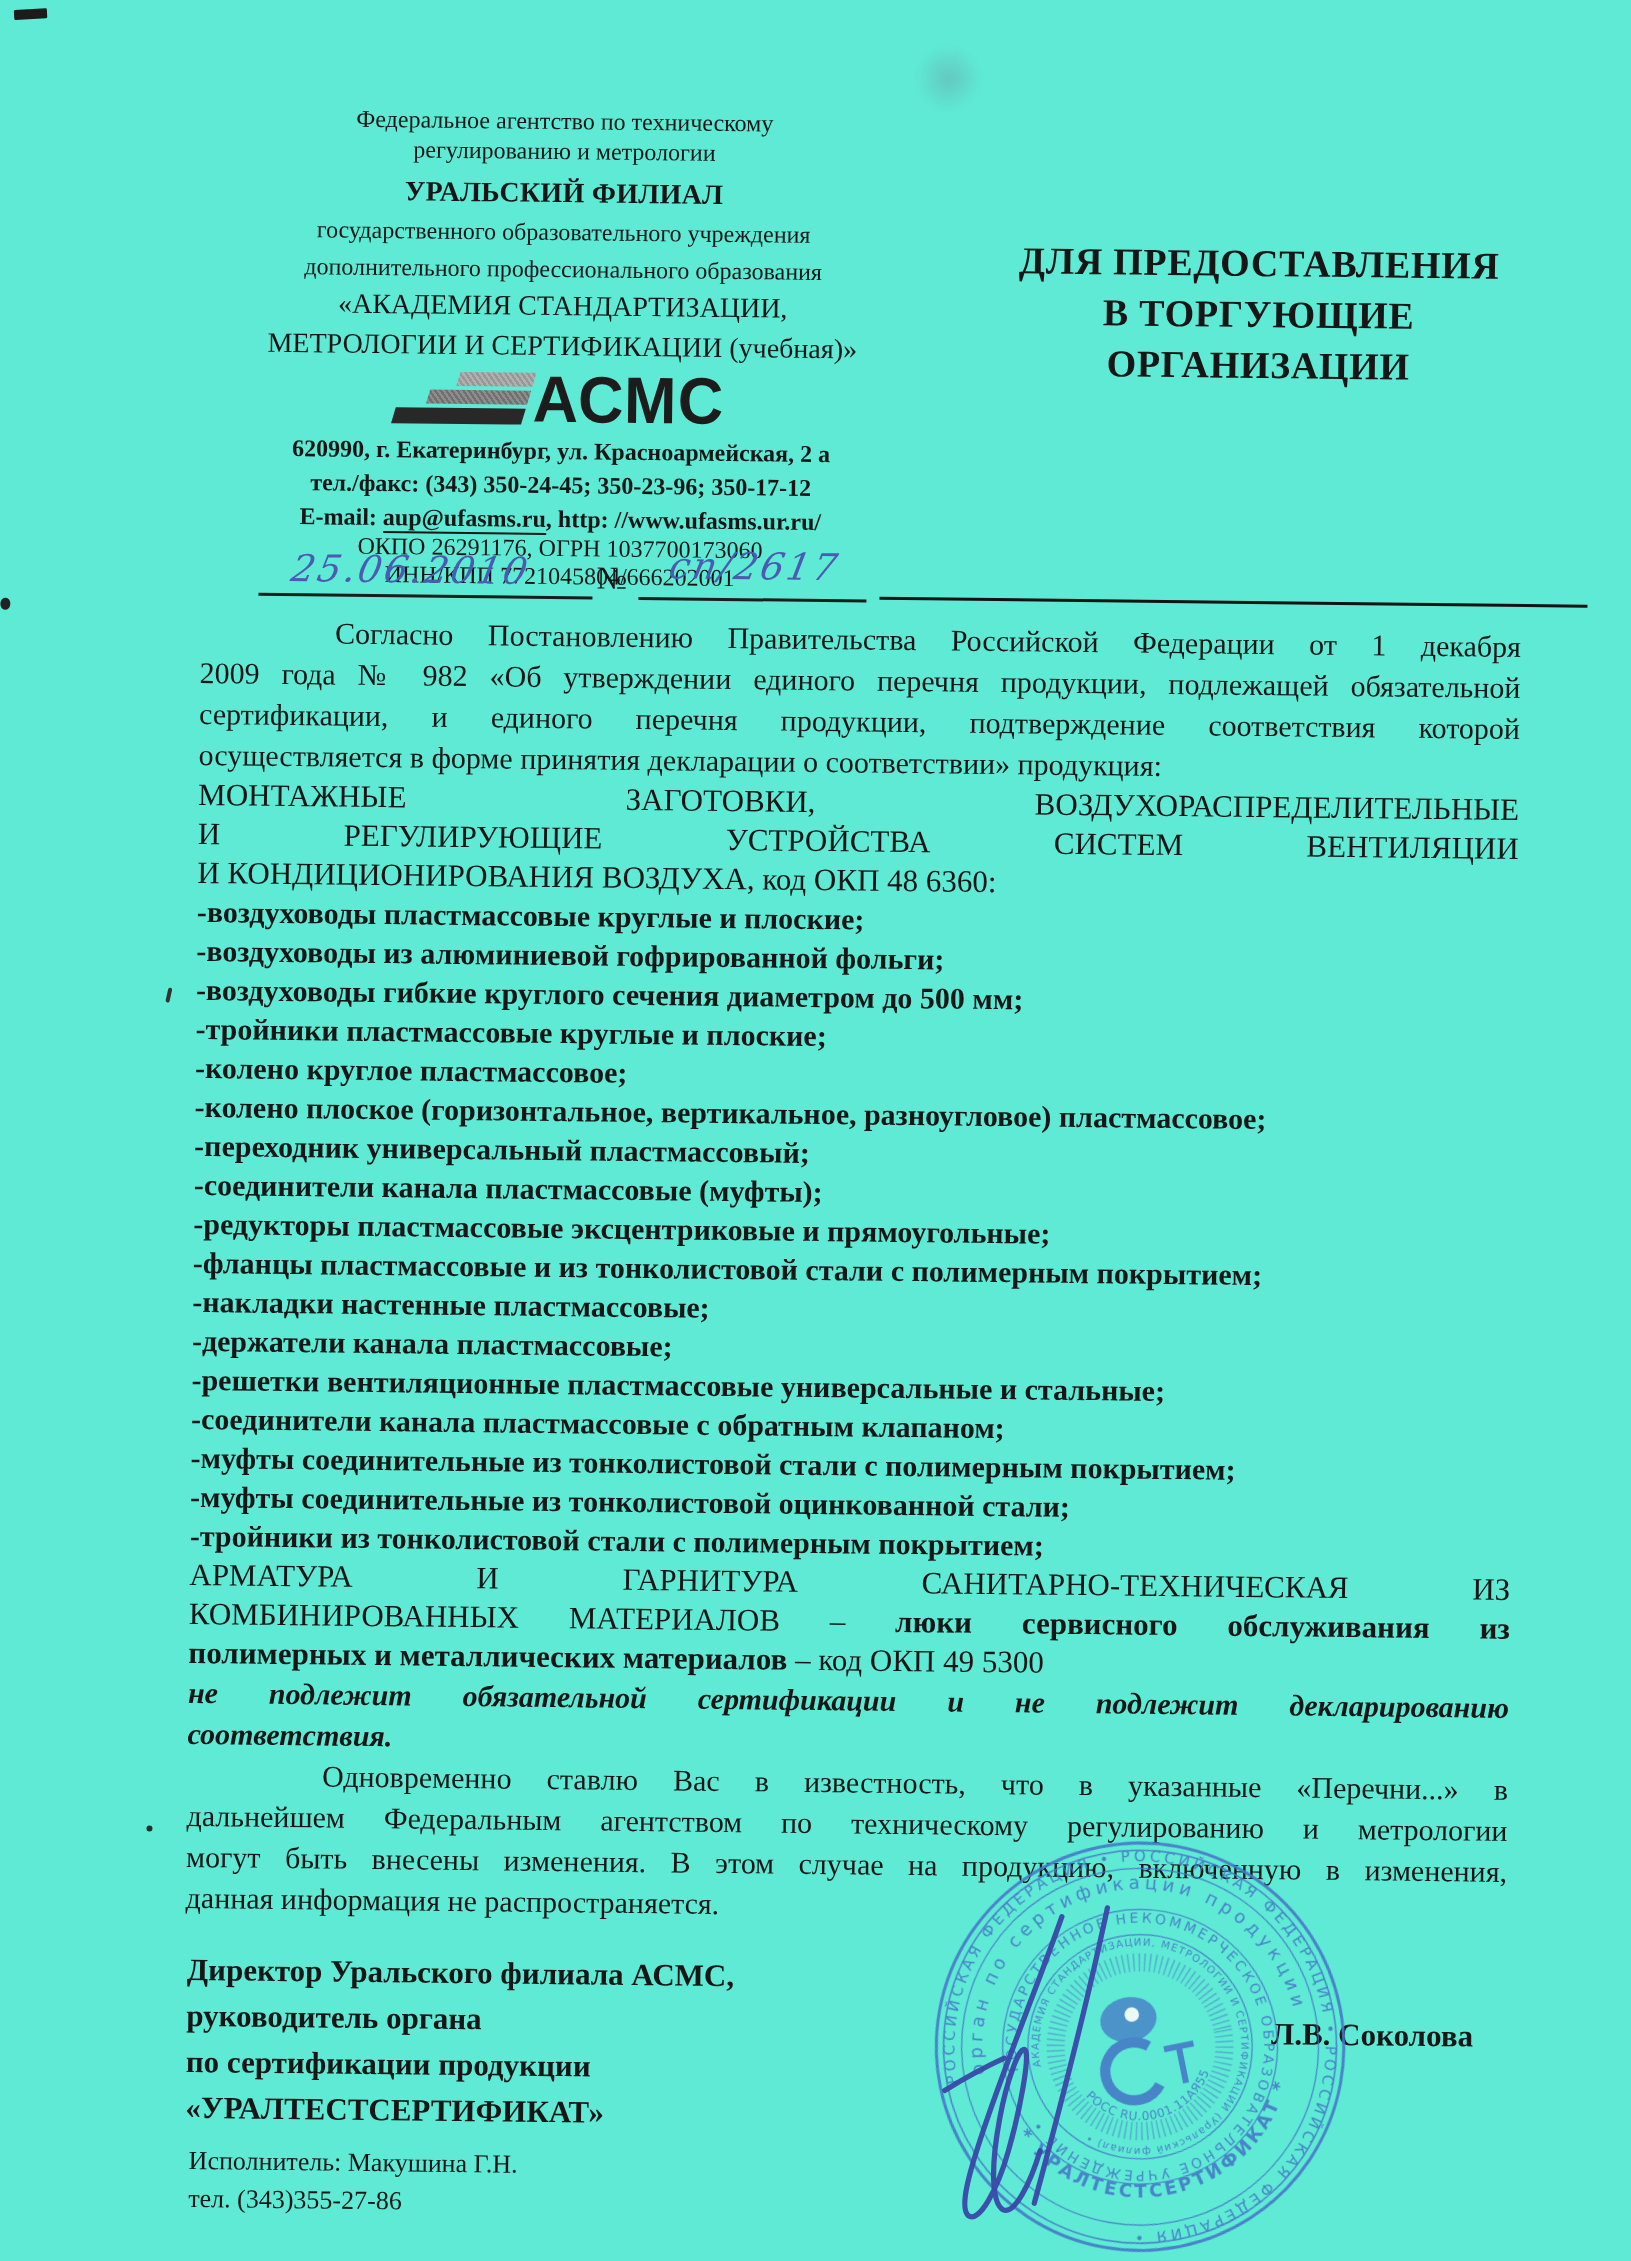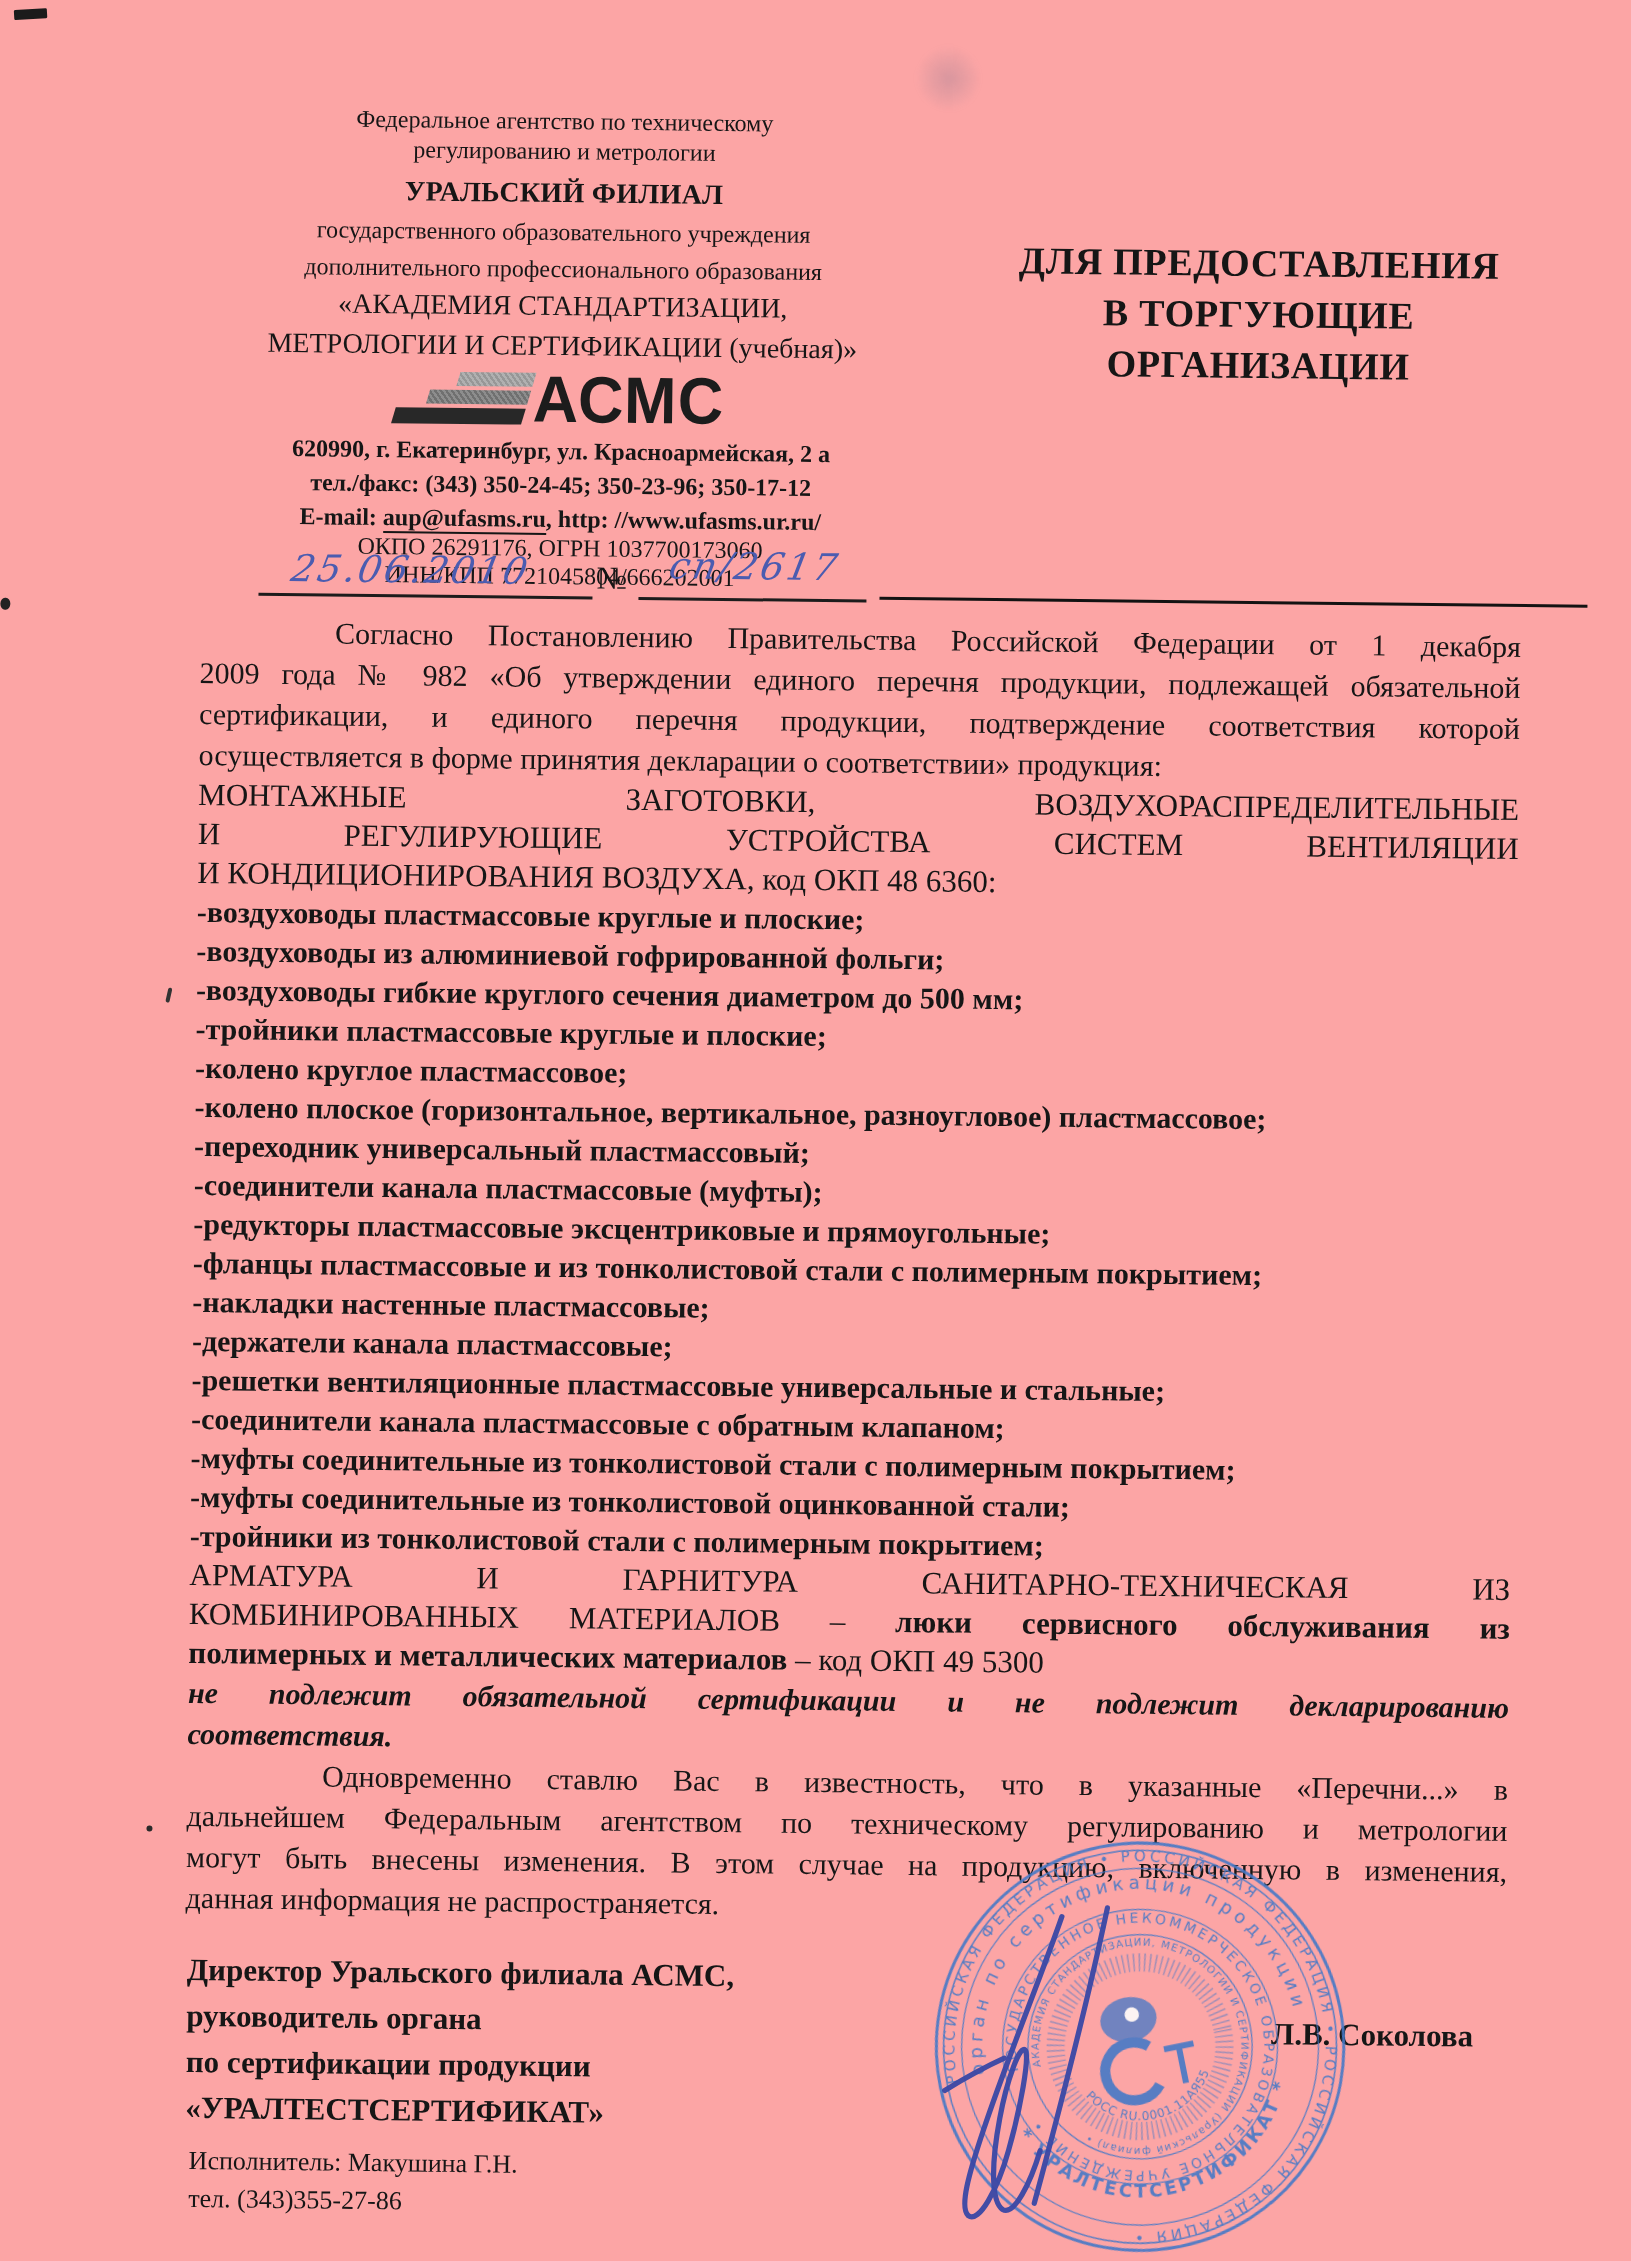--- a/index.html
+++ b/index.html
@@ -1,16 +1,16 @@
 <!DOCTYPE html>
 <html style="font-size:10.5px"><head>
 <meta charset="utf-8">
 <style>
   html,body{margin:0;padding:0;background:#e9e9e9;}
-  .page{position:relative;width:1632px;height:2261px;background:#fca5a5;overflow:hidden;
+  .page{position:relative;width:1632px;height:2261px;background:#5eead4;overflow:hidden;
         font-family:"Liberation Serif",serif;color:#161616;}
   .rot{position:absolute;inset:0;transform:rotate(.65deg);transform-origin:50% 40%;}
 
   
   .art{position:absolute;pointer-events:none;}
   .art-dash{left:4px;top:18.4px;width:33px;height:10px;background:#1b1b1b;transform:rotate(-4deg);border-radius:1.3px;}
   .art-smudge{left:903px;top:41px;width:72px;height:72px;border-radius:50%;
       background:radial-gradient(circle,rgba(120,110,140,.28),rgba(120,110,140,0) 65%);filter:blur(2px);}
   .art-dot1{left:-2.6px;top:607px;width:9.2px;height:12px;background:#222;border-radius:50%;}
   .art-tick{left:168px;top:995px;width:4px;height:14.5px;background:#333;transform:rotate(12deg);border-radius:2px;}

